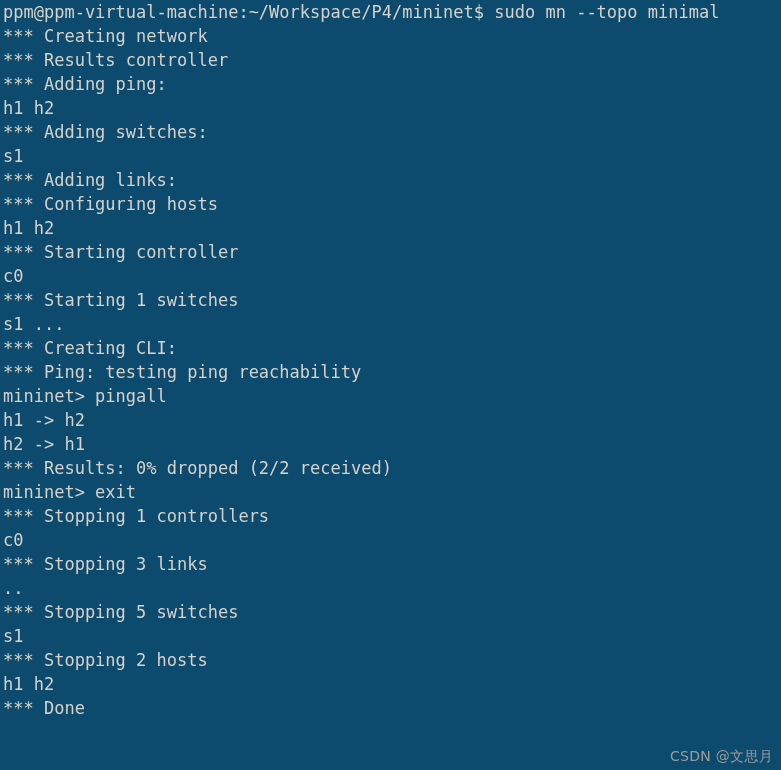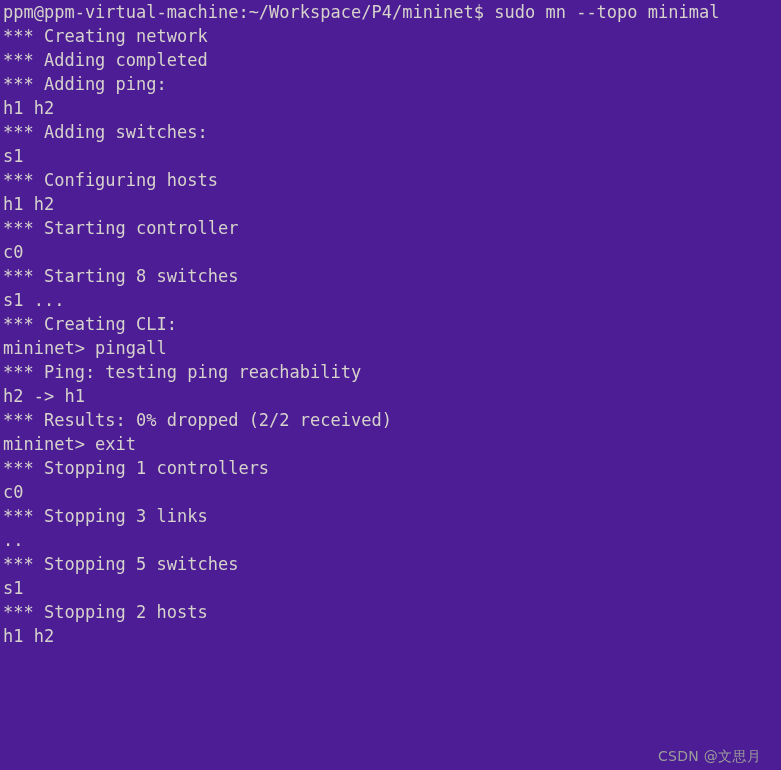--- a/index.html
+++ b/index.html
@@ -4,21 +4,21 @@
 <style>
   html, body {
     margin: 0;
     padding: 0;
     background: #2b3033;
   }
   #terminal {
     position: relative;
     width: 781px;
     height: 770px;
-    background: #4c1d95;
+    background: #0c4a6e;
     overflow: hidden;
     font-family: "DejaVu Sans Mono", "Liberation Mono", monospace;
     font-size: 17px;
     line-height: 24px;
     letter-spacing: 0px;
     color: #d6d2cc;
     -webkit-font-smoothing: antialiased;
   }
   #screen {
     position: absolute;
@@ -27,58 +27,61 @@
     right: 0;
   }
   .line {
     height: 24px;
     white-space: pre;
     display: block;
     color: #d6d2cc;
   }
   #watermark {
     position: absolute;
-    right: 20px;
+    right: 8px;
     bottom: 4px;
     font-family: "DejaVu Sans", "Liberation Sans", sans-serif;
     font-size: 14px;
     line-height: 20px;
     color: #9b9b9b;
     letter-spacing: 0.3px;
     white-space: pre;
     user-select: none;
   }
 </style>
 </head>
 <body>
 
 <div id="terminal">
   <div id="screen">
     <span class="line">ppm@ppm-virtual-machine:~/Workspace/P4/mininet$ sudo mn --topo minimal</span>
     <span class="line">*** Creating network</span>
-    <span class="line">*** Adding completed</span>
+    <span class="line">*** Results controller</span>
     <span class="line">*** Adding ping:</span>
     <span class="line">h1 h2</span>
     <span class="line">*** Adding switches:</span>
     <span class="line">s1</span>
+    <span class="line">*** Adding links:</span>
     <span class="line">*** Configuring hosts</span>
     <span class="line">h1 h2</span>
     <span class="line">*** Starting controller</span>
     <span class="line">c0</span>
-    <span class="line">*** Starting 8 switches</span>
+    <span class="line">*** Starting 1 switches</span>
     <span class="line">s1 ...</span>
     <span class="line">*** Creating CLI:</span>
+    <span class="line">*** Ping: testing ping reachability</span>
     <span class="line">mininet&gt; pingall</span>
-    <span class="line">*** Ping: testing ping reachability</span>
+    <span class="line">h1 -&gt; h2</span>
     <span class="line">h2 -&gt; h1</span>
     <span class="line">*** Results: 0% dropped (2/2 received)</span>
     <span class="line">mininet&gt; exit</span>
     <span class="line">*** Stopping 1 controllers</span>
     <span class="line">c0</span>
     <span class="line">*** Stopping 3 links</span>
     <span class="line">..</span>
     <span class="line">*** Stopping 5 switches</span>
     <span class="line">s1</span>
     <span class="line">*** Stopping 2 hosts</span>
     <span class="line">h1 h2</span>
+    <span class="line">*** Done</span>
   </div>
   <div id="watermark">CSDN @文思月</div>
 </div>
 
 </body></html>

